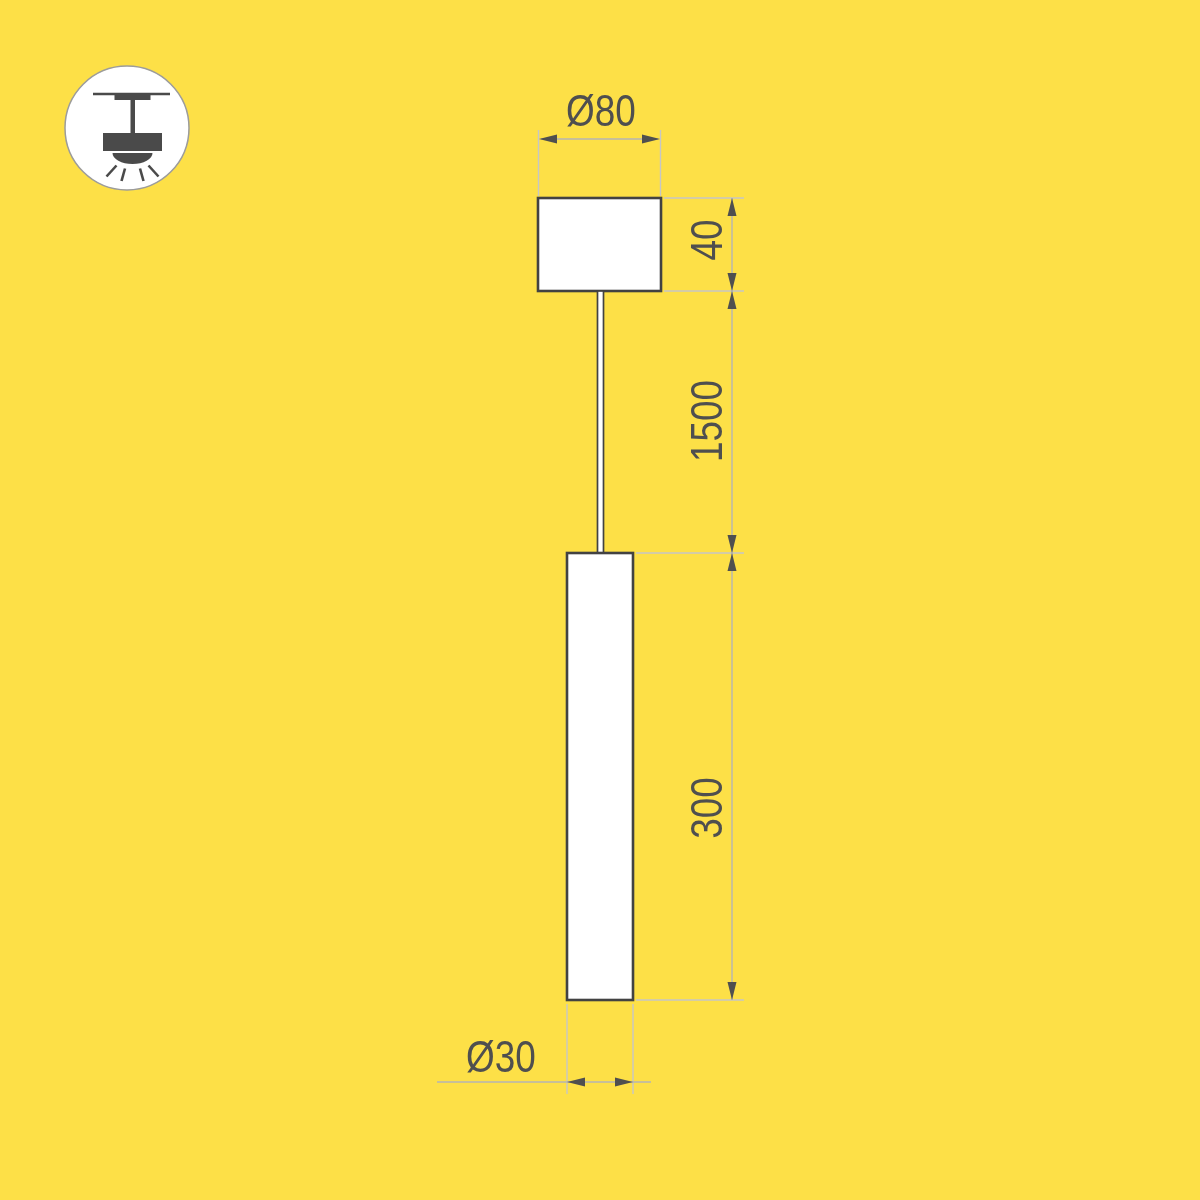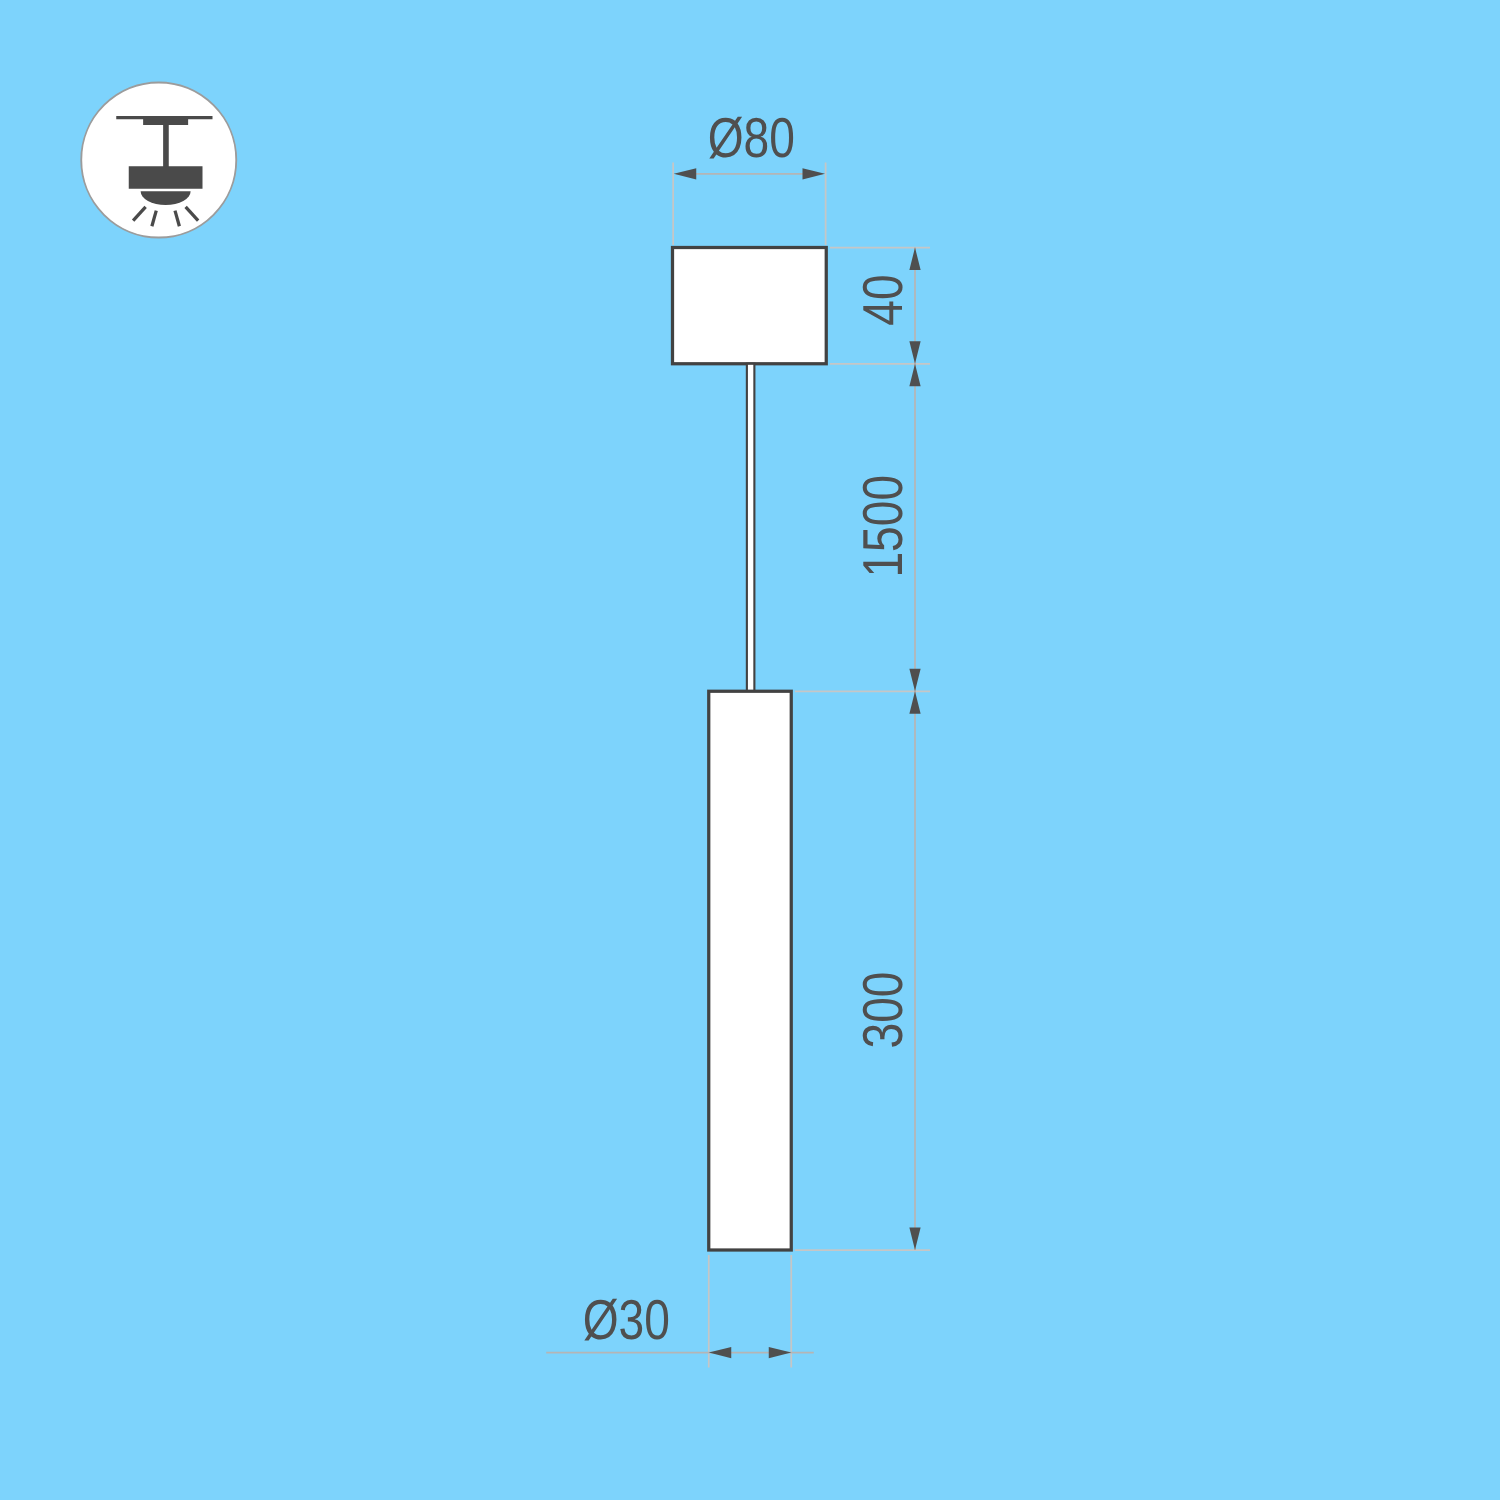--- a/index.html
+++ b/index.html
@@ -1,20 +1,20 @@
 <!DOCTYPE html>
 <html><head>
 <meta charset="utf-8">
 <style>
   html, body { margin: 0; padding: 0; background: #ffffff; }
   .canvas {
     position: relative;
     width: 1200px;
     height: 1200px;
-    background: #7dd3fc;
+    background: #fde047;
     overflow: hidden;
     font-family: "Liberation Sans", sans-serif;
   }
   .drawing-svg { position: absolute; left: 0; top: 0; }
   .dim-label {
     position: absolute;
     color: #4f4f4f;
     font-size: 45px;
     font-weight: 400;
     white-space: nowrap;

